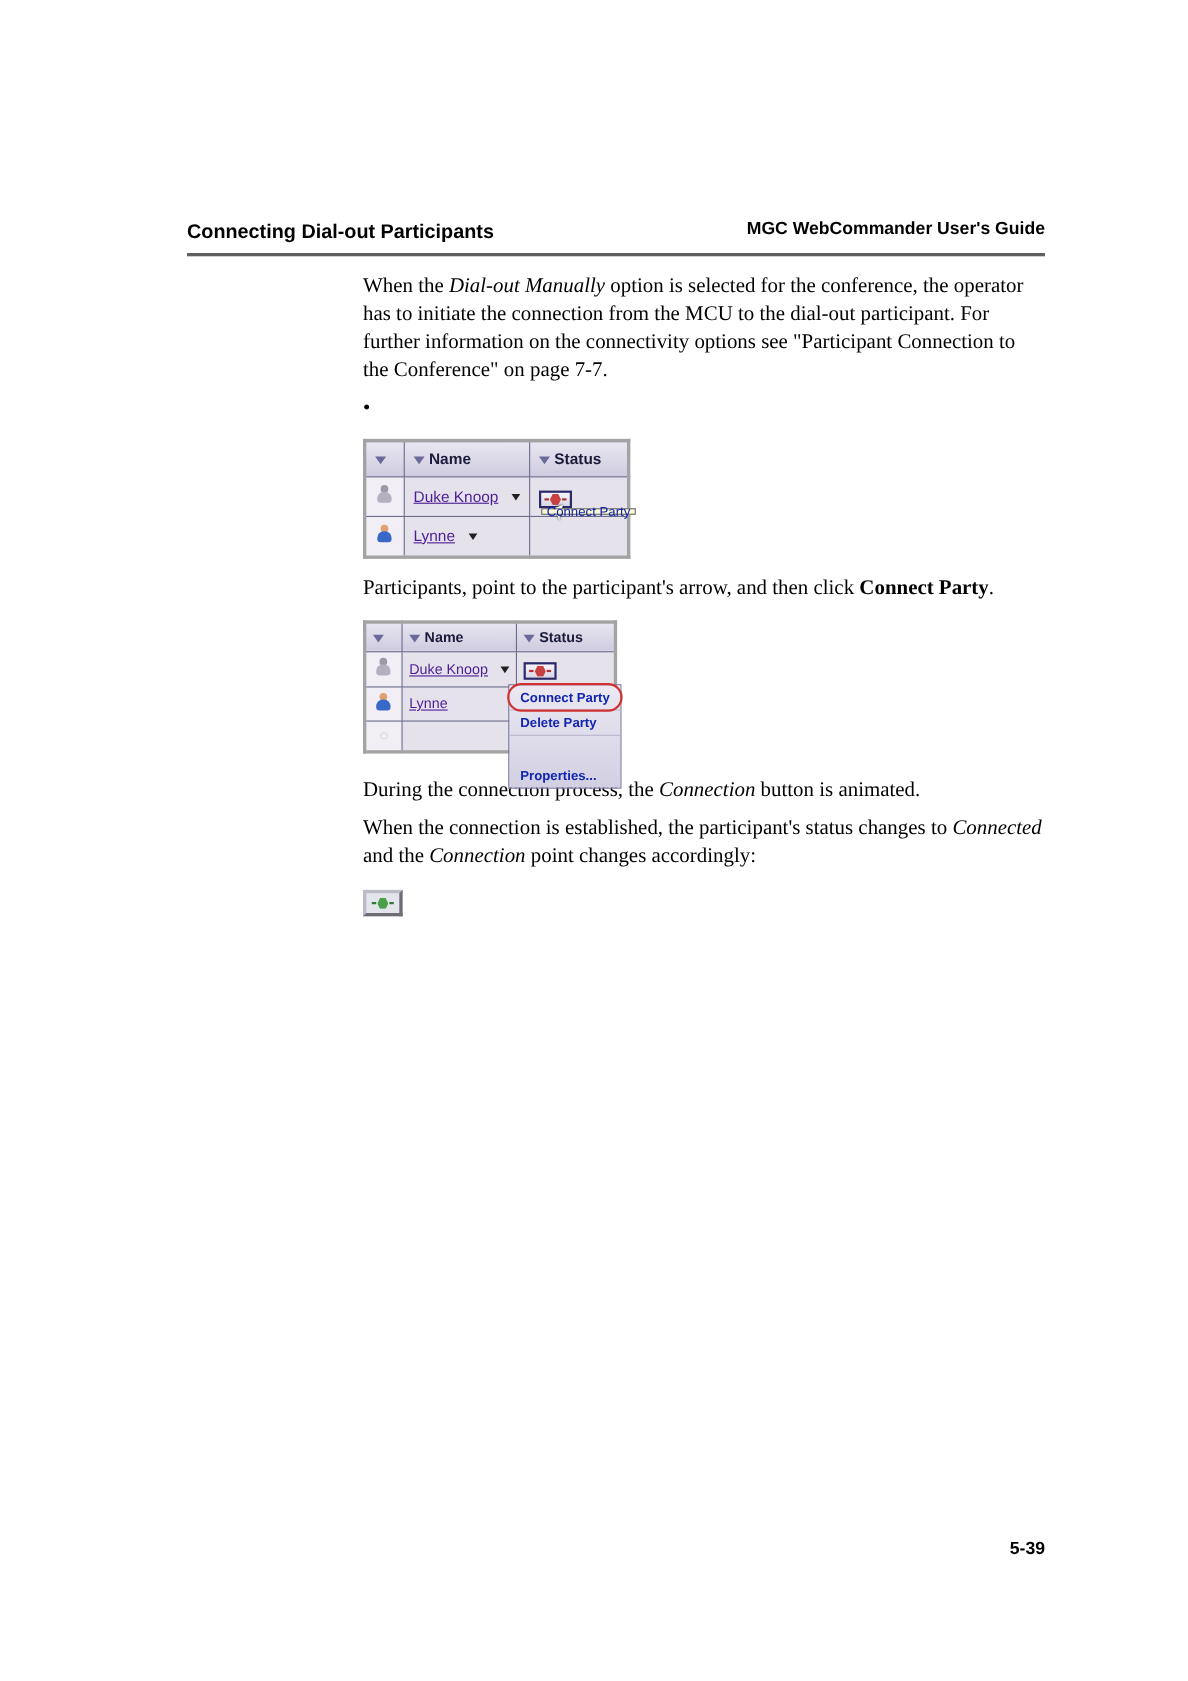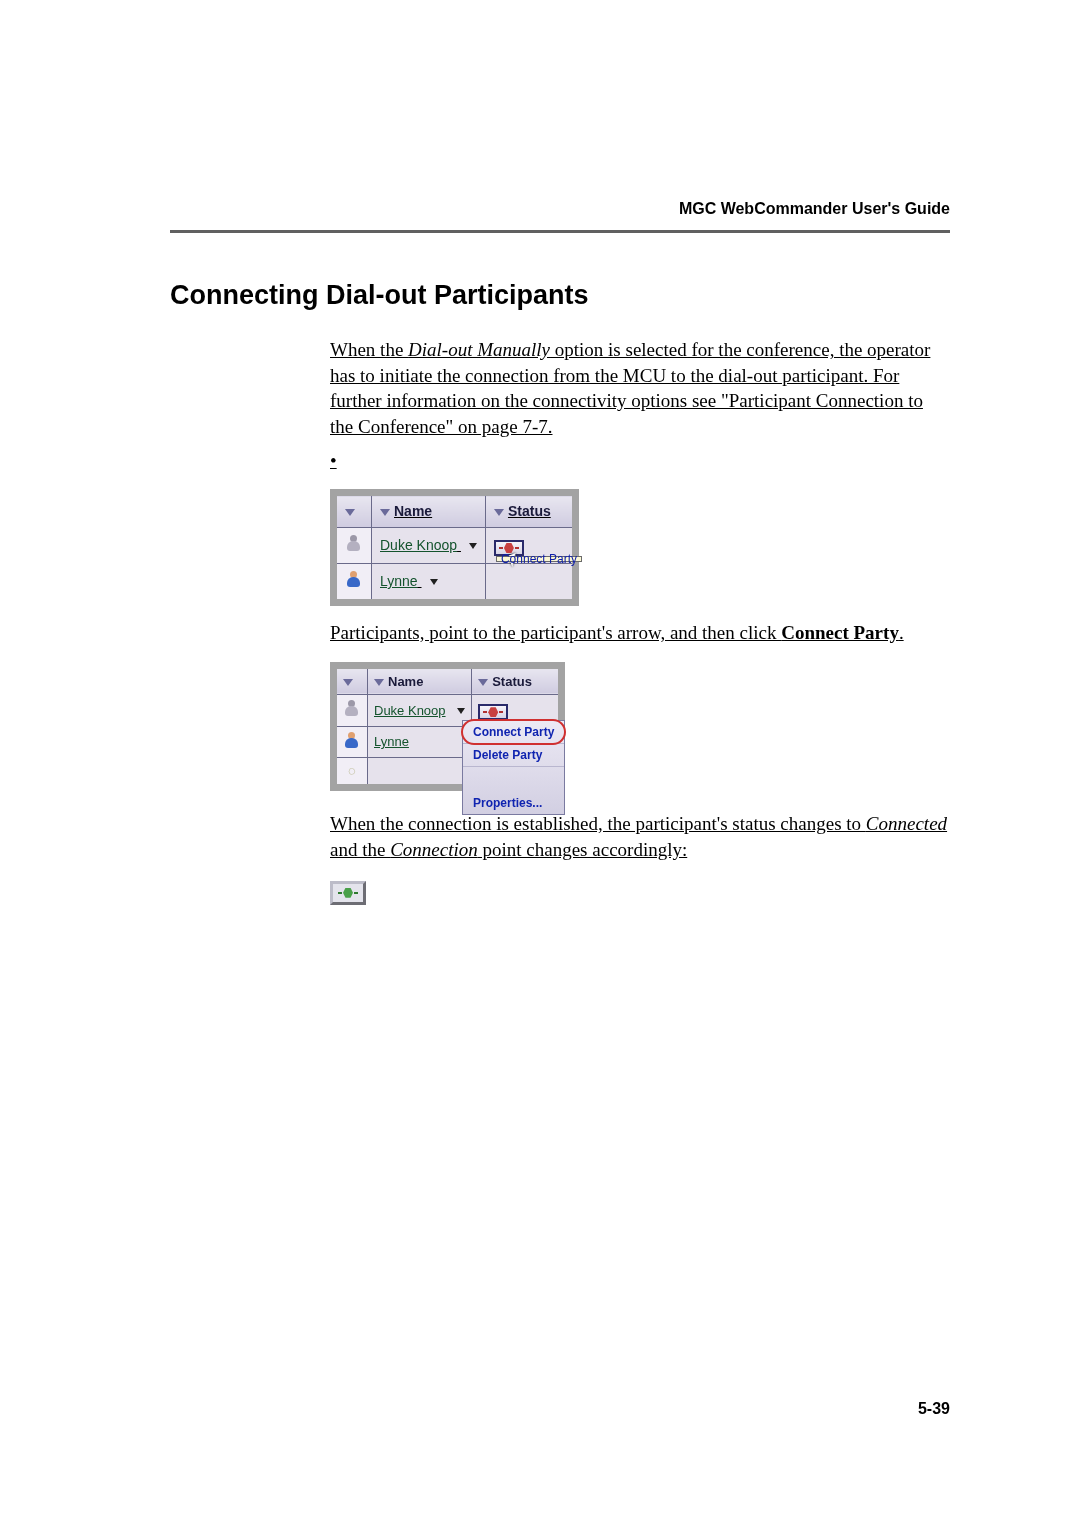--- a/index.html
+++ b/index.html
@@ -28,37 +28,35 @@
     position: absolute;
     left: 170px;
     right: 130px;
     top: 230px;
     height: 3px;
     background: #606060;
   }
   .h1 {
     font-family: Arial, Helvetica, sans-serif;
     font-weight: bold;
-    font-size: 27px;
-    margin-top: 80px;
+    font-size: 18px;
     margin-bottom: 26px;
   }
   .body-block {
     margin-left: 160px;
     line-height: 1.35;
-    text-decoration: underline;
   }
   .body-block p { margin-bottom: 8px; }
   .bold { font-weight: bold; }
   .italic { font-style: italic; }
   .bullet-row { display: flex; gap: 24px; margin-top: 6px; }
   .bullet-dot { width: 8px; flex: 0 0 8px; }
   .fig-wrap { margin: 16px 0 14px 0; }
   .fake-table {
-    border: 7px solid #a3a3a3;
+    border: 3px solid #a3a3a3;
     border-collapse: collapse;
     font-family: Arial, Helvetica, sans-serif;
     font-size: 14px;
     background: #e6e2ec;
   }
   .fake-table td, .fake-table th {
     border: 1px solid #6a6a8a;
     padding: 6px 8px;
     vertical-align: middle;
   }
@@ -73,21 +71,21 @@
     width: 0; height: 0;
     border-left: 5px solid transparent;
     border-right: 5px solid transparent;
     border-top: 7px solid #6a6a9a;
     margin-right: 4px;
     vertical-align: middle;
   }
   .corner-cell { width: 26px; }
   .icon-cell { width: 34px; text-align: center; background: #f1eef6; }
   .participant-link {
-    color: #14532d;
+    color: #4c1d95;
     text-decoration: underline;
   }
   .row-arrow {
     display: inline-block;
     width: 0; height: 0;
     border-left: 4px solid transparent;
     border-right: 4px solid transparent;
     border-top: 6px solid #202020;
     margin-left: 8px;
     vertical-align: middle;
@@ -307,20 +305,23 @@
         </tbody>
           </table>
         <div class="context-menu" style="left:132px; top:58px;">
           <div class="hl">Connect Party</div>
           <div>Delete Party</div>
           <div>Properties...</div>
         </div>
       </div>
     </div>
 
+    <p>
+      <span>During the connection process, the </span><span class="italic">Connection</span><span> button is animated.</span>
+    </p>
 
     <p>
       <span>When the connection is established, the participant's status changes to </span><span class="italic">Connected</span><span> and the </span><span class="italic">Connection</span><span> point changes accordingly:</span>
     </p>
 
     <span class="standalone-conn">
       <span class="conn-glyph">
         <span class="bar"></span>
           <span class="hex"></span>
           <span class="bar"></span>

